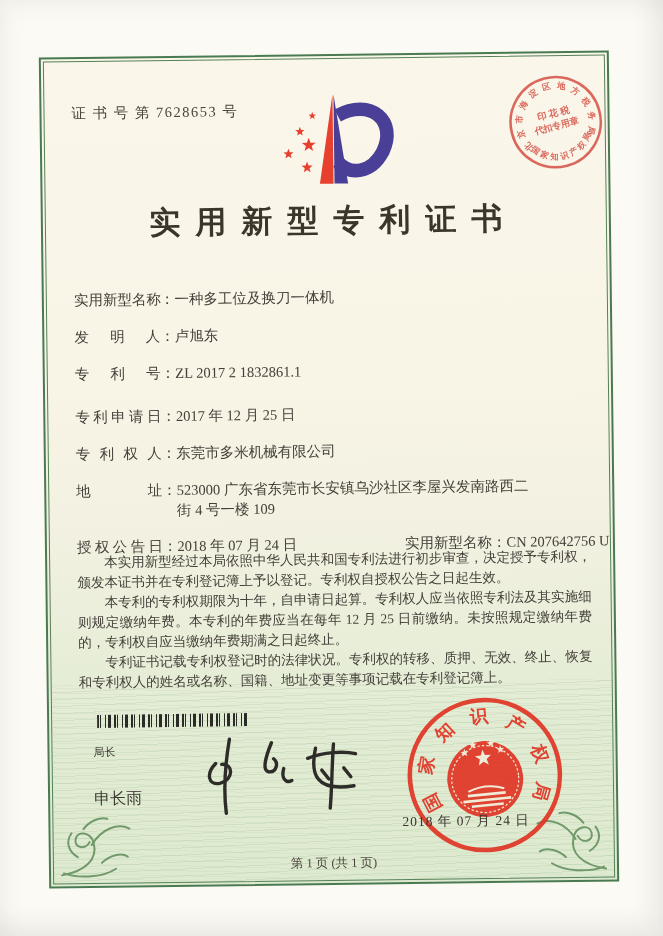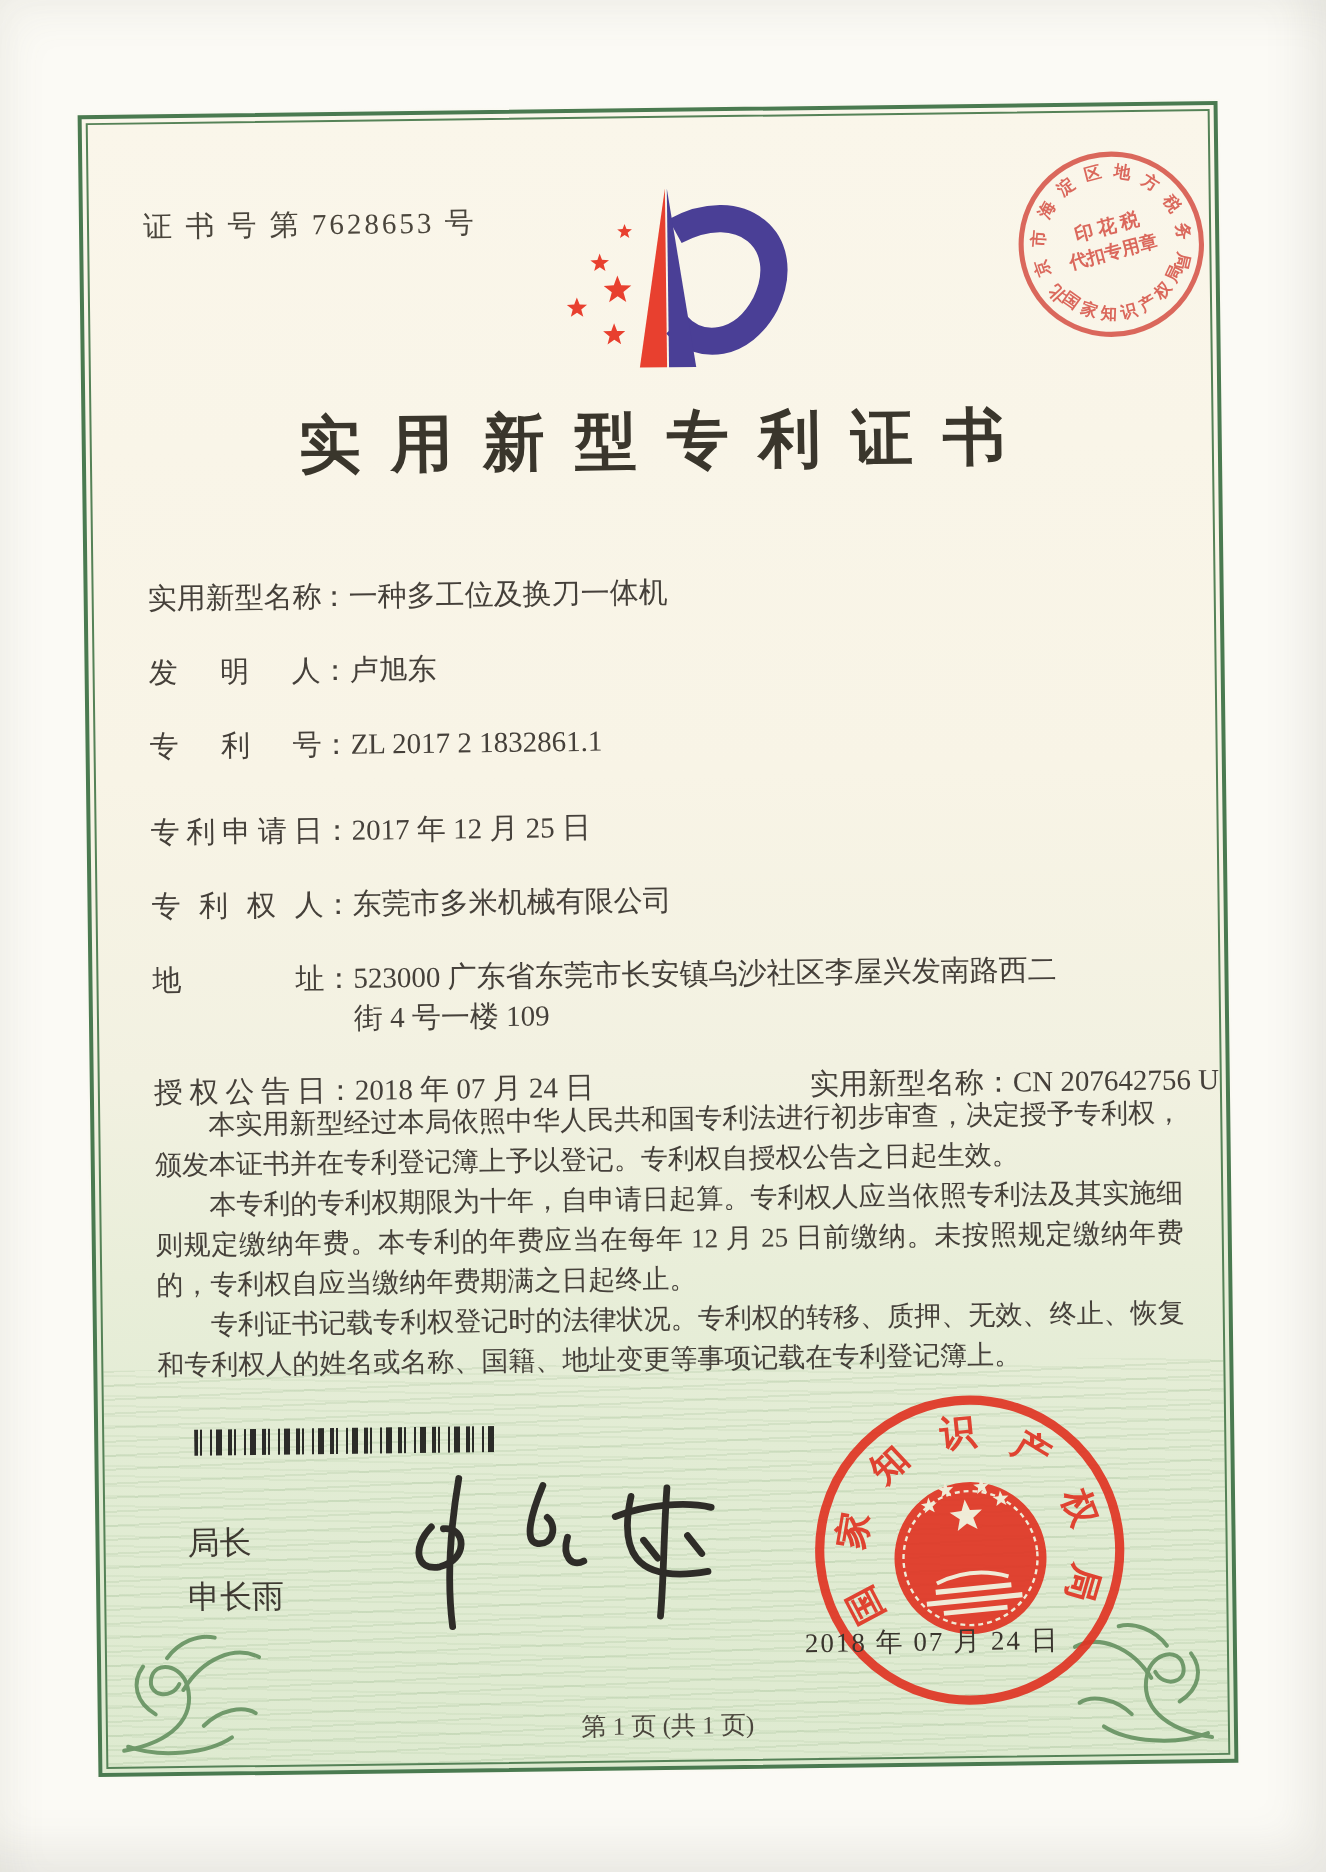--- a/index.html
+++ b/index.html
@@ -44,21 +44,21 @@
   .val{display:inline-block;vertical-align:top;white-space:normal;}
   .addr .val{width:400px;line-height:20px;}
   .grant-row{position:relative;}
   .grant-no{position:absolute;left:328px;top:0;}
   .bodytxt{position:absolute;left:30px;top:494px;width:514px;font-size:13.5px;line-height:20px;
     color:#45403a;text-align:justify;}
   .bodytxt p{margin:0;text-indent:2em;}
   .barcode{position:absolute;left:48px;top:656px;width:152px;height:13px;
     background:repeating-linear-gradient(90deg,#2b2b28 0 2px,transparent 2px 3px,#2b2b28 3px 4px,
       transparent 4px 8px,#2b2b28 8px 9px,transparent 9px 11px,#2b2b28 11px 14px,transparent 14px 17px);}
-  .sig-title{position:absolute;left:44px;top:703px;font-size:16px;color:#3e3a32;
+  .sig-title{position:absolute;left:44px;top:686px;font-size:11px;color:#3e3a32;
     font-family:"Liberation Sans","DejaVu Sans",sans-serif;}
   .sig-name{position:absolute;left:44px;top:730px;font-size:16px;color:#3e3a32;
     font-family:"Liberation Sans","DejaVu Sans",sans-serif;}
   .signature{position:absolute;left:146px;top:670px;width:190px;height:100px;z-index:3;}
   .seal{position:absolute;left:354px;top:640px;width:162px;height:162px;z-index:2;opacity:.92;}
   .issue-date{position:absolute;left:352px;top:758px;width:160px;z-index:3;
     font-size:13.5px;color:#3a352e;letter-spacing:1px;white-space:nowrap;}
   .footer{position:absolute;left:0;right:0;top:799px;text-align:center;font-size:12.5px;color:#4a453c;}
 </style>
 </head>

